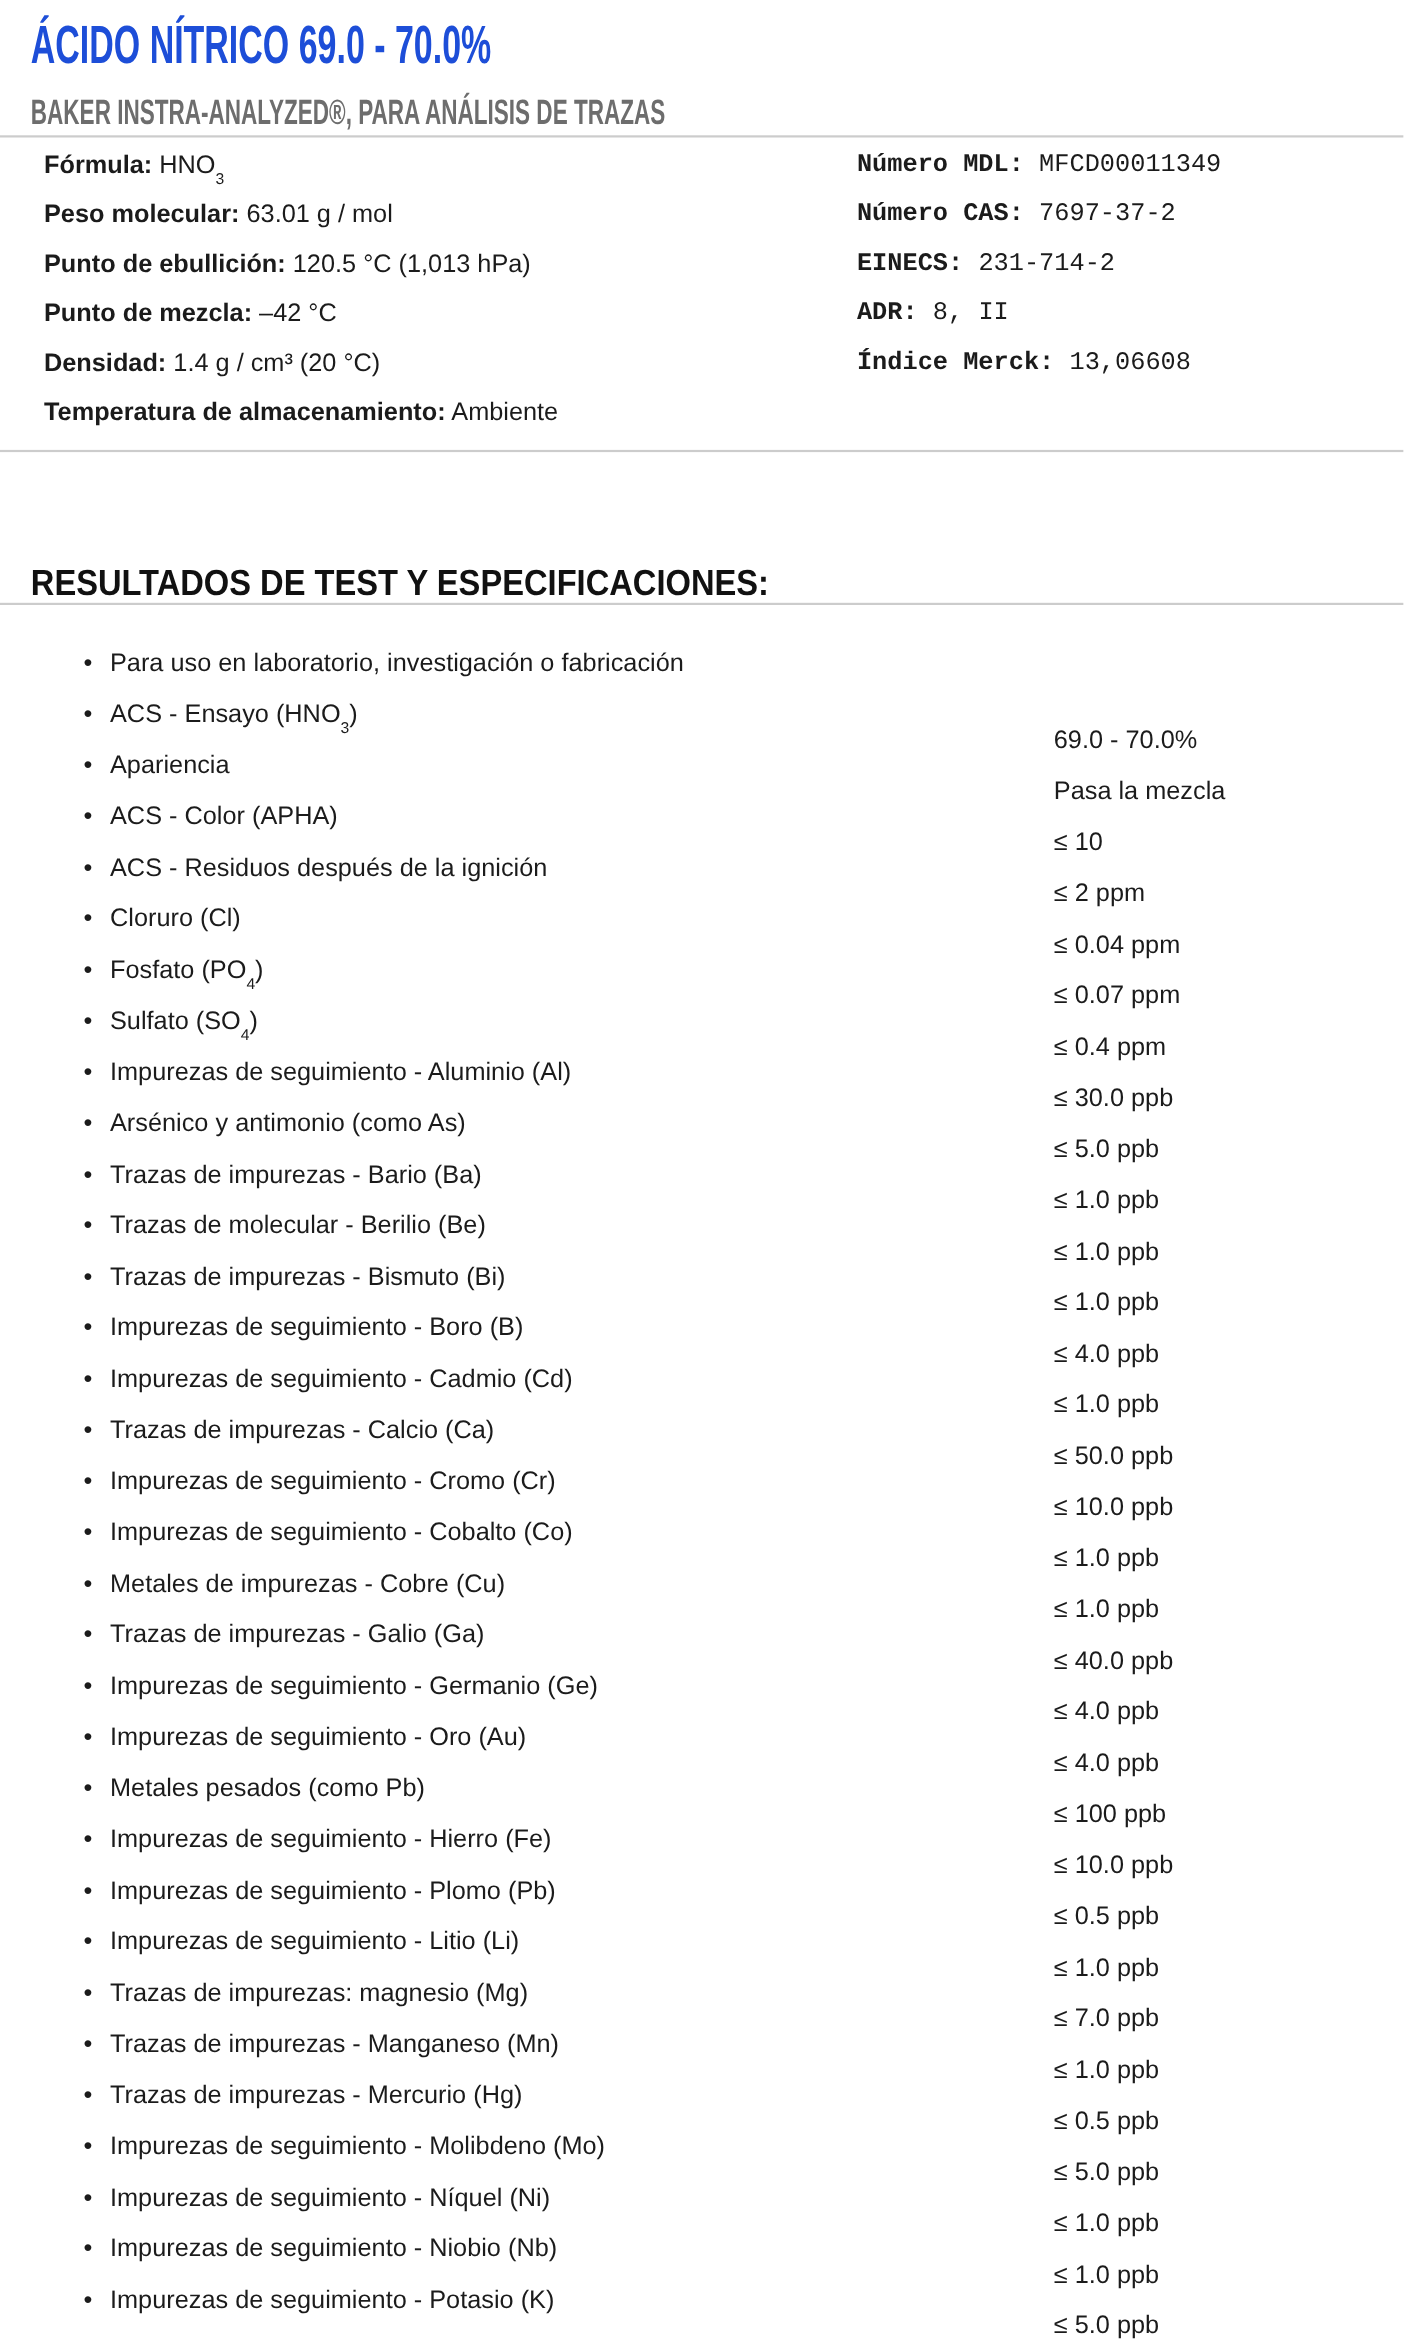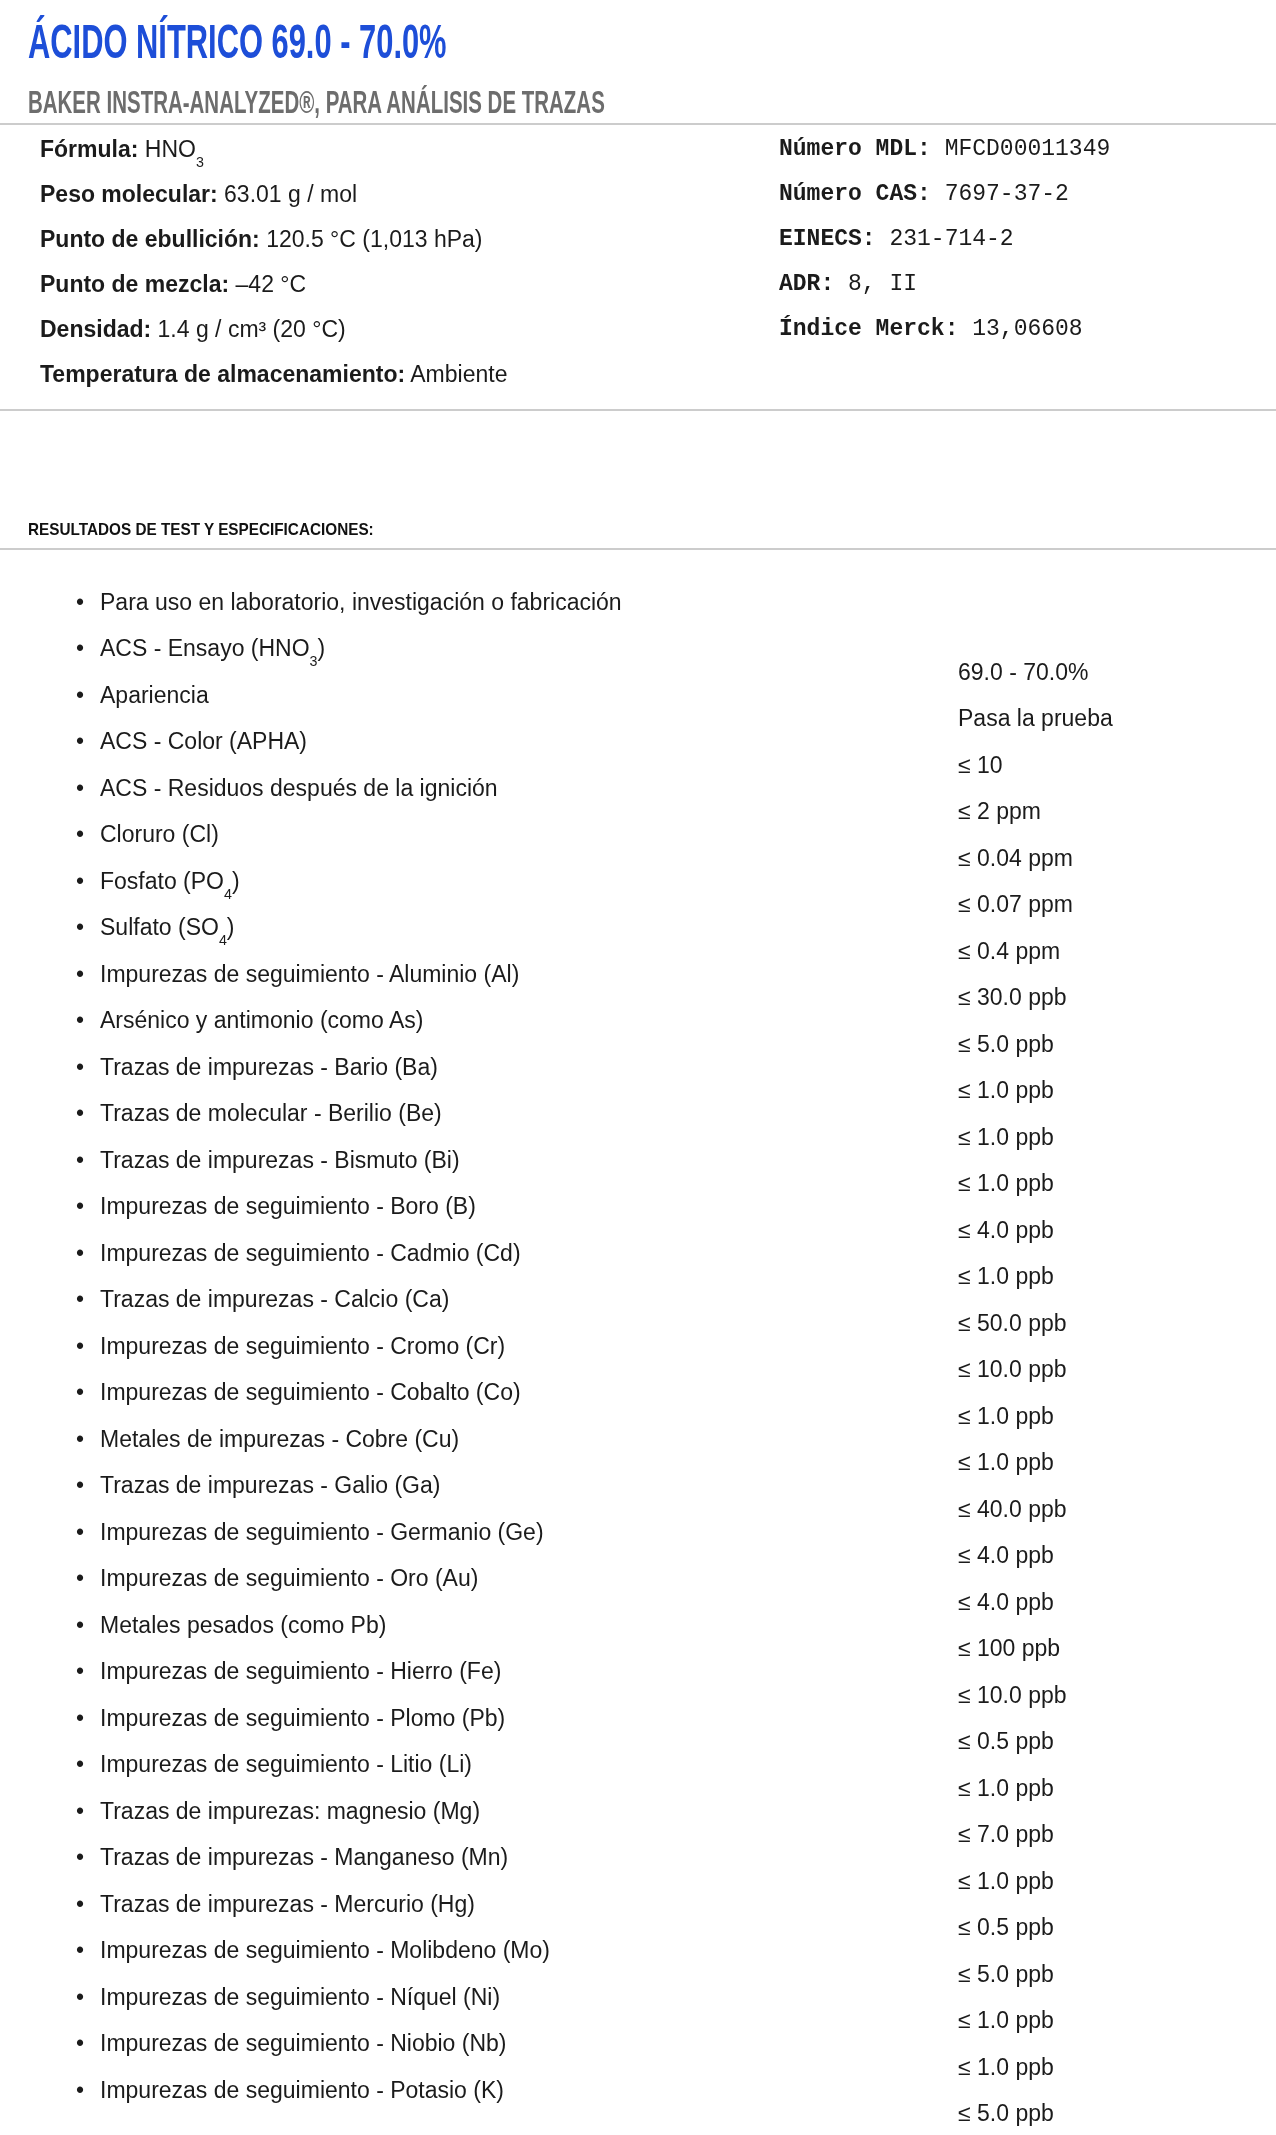--- a/index.html
+++ b/index.html
@@ -8,21 +8,21 @@
     font-family:"Liberation Sans","DejaVu Sans",sans-serif;
     color:#1b1b1b;
   }
   .page{position:relative;width:1276px;height:2135px;}
   
   h1,h2,h3{margin:0;padding:0;font-weight:bold;white-space:nowrap;}
   h1{margin:13px 0 0 28px;font-size:49px;line-height:57px;color:#1d4ed8;}
   h1 .cond{display:inline-block;transform:scaleX(0.63);transform-origin:0 50%;}
   h2{margin:12px 0 0 28px;font-size:32px;line-height:40px;color:#6d6d6d;}
   h2 .cond{display:inline-block;transform:scaleX(0.64);transform-origin:0 50%;}
-  h3{margin:103px 0 0 28px;font-size:17px;line-height:32px;color:#111111;}
+  h3{margin:103px 0 0 28px;font-size:33px;line-height:32px;color:#111111;}
   h3 .cond2{display:inline-block;transform:scaleX(0.90);transform-origin:0 50%;}
   .rule{border:none;border-top:2px solid #cccccc;margin:0;}
   .rule.r1{margin-top:1px;}
   .rule.r2{margin-top:12px;}
   .rule.r3{margin-top:2px;}
   
   .props{display:flex;margin:2px 0 0 28px;}
   .props-col{display:block;margin-left:12px;}
   .props-col.left{width:727px;}
   .props-col.right{flex:1;font-family:Liberation Mono, monospace;}
@@ -202,21 +202,21 @@
           <span class="bullet">•</span>
           <span class="txt">Impurezas de seguimiento - Niobio (Nb)</span>
         </li>
         <li>
           <span class="bullet">•</span>
           <span class="txt">Impurezas de seguimiento - Potasio (K)</span>
         </li>
       </ul>
     <div class="values" id="values">
         <div class="value-row">69.0 - 70.0%</div>
-        <div class="value-row">Pasa la prueba</div>
+        <div class="value-row">Pasa la mezcla</div>
         <div class="value-row">≤ 10</div>
         <div class="value-row">≤ 2 ppm</div>
         <div class="value-row">≤ 0.04 ppm</div>
         <div class="value-row">≤ 0.07 ppm</div>
         <div class="value-row">≤ 0.4 ppm</div>
         <div class="value-row">≤ 30.0 ppb</div>
         <div class="value-row">≤ 5.0 ppb</div>
         <div class="value-row">≤ 1.0 ppb</div>
         <div class="value-row">≤ 1.0 ppb</div>
         <div class="value-row">≤ 1.0 ppb</div>

